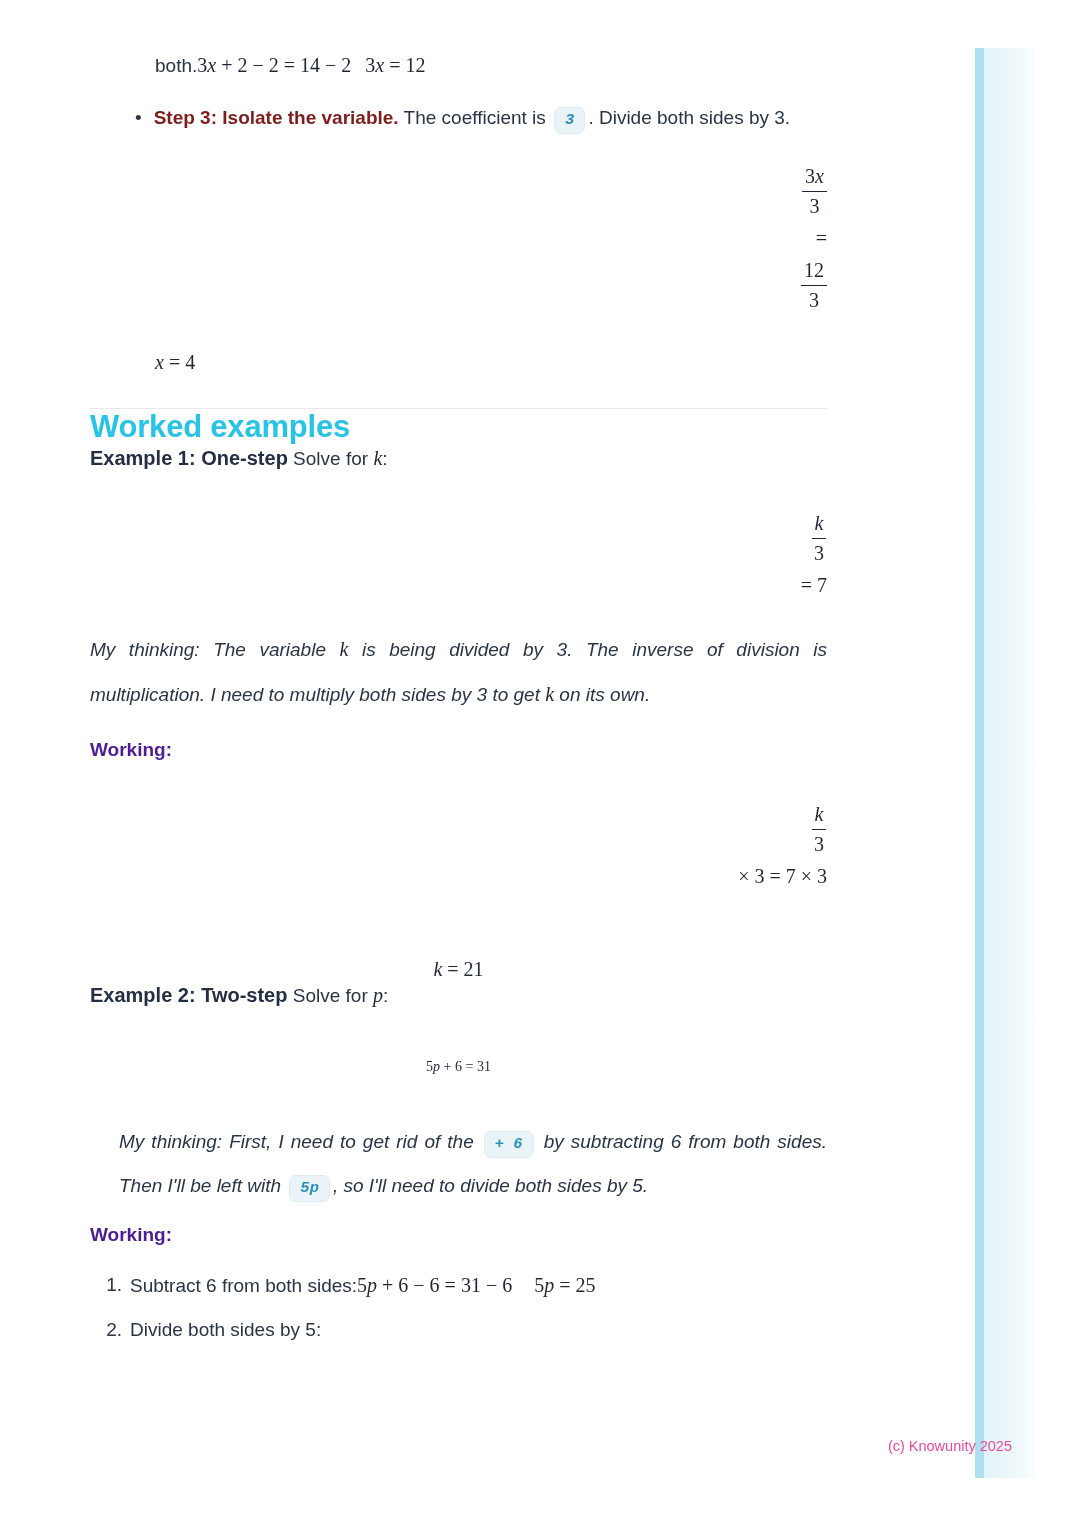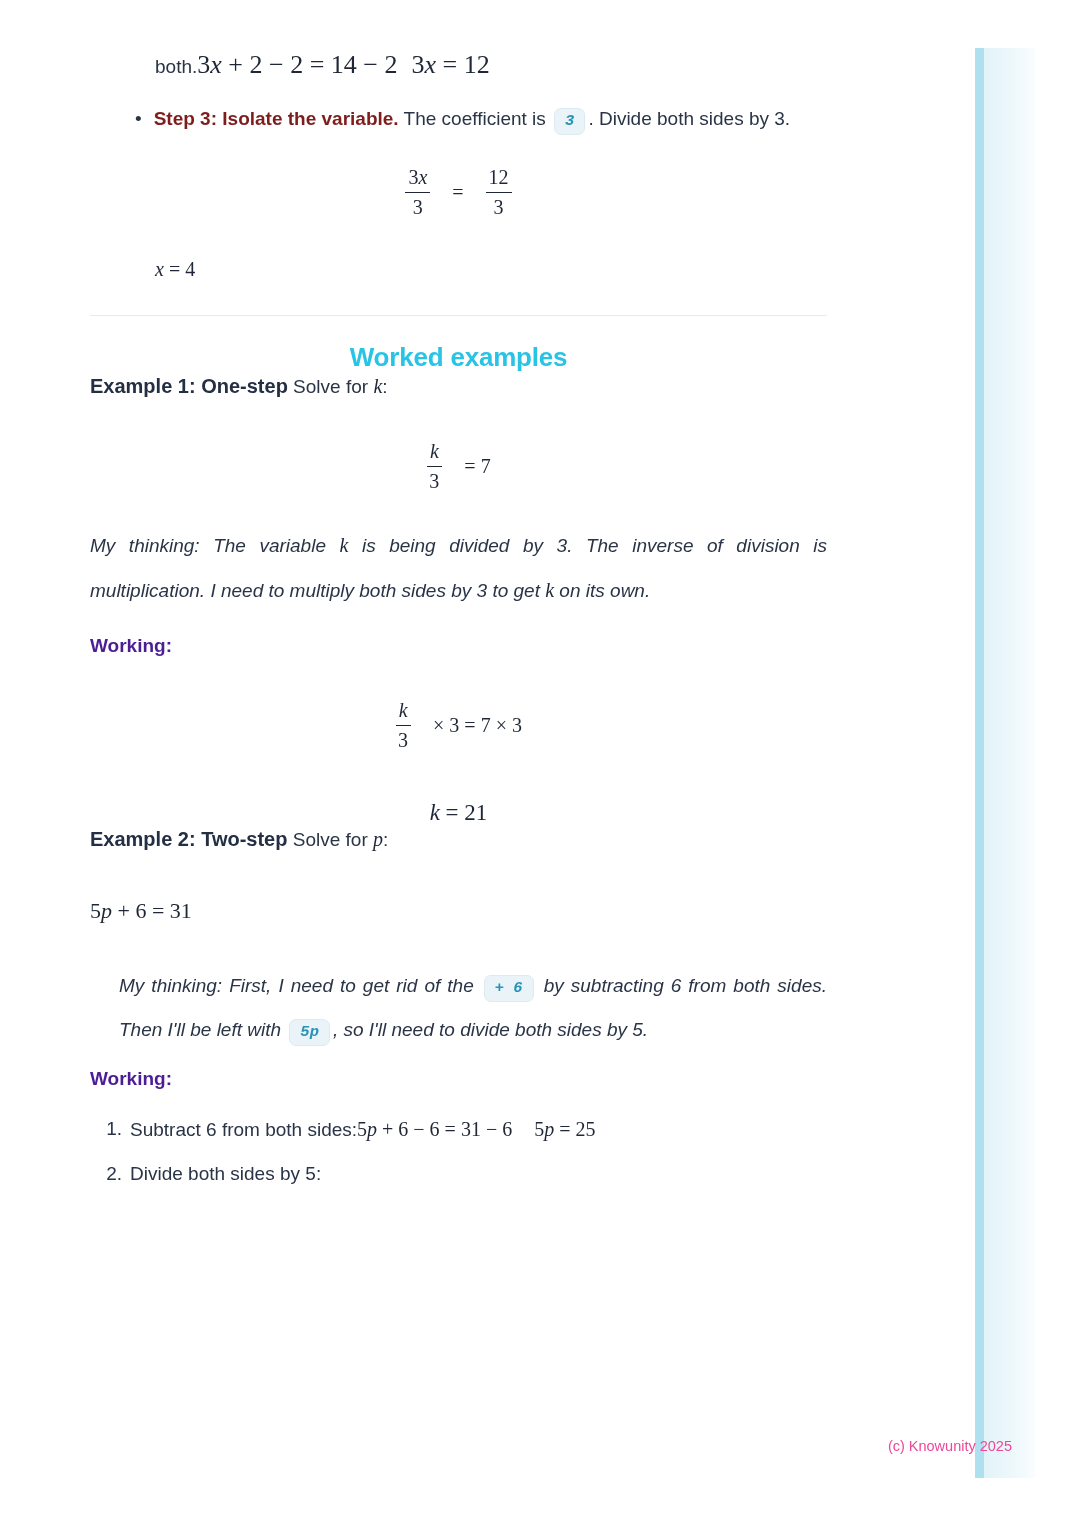--- a/index.html
+++ b/index.html
@@ -39,21 +39,21 @@
     color: #1f2736;
     font-size: 20px;
   }
   .math i { font-family: "Liberation Serif", serif; }
 
   .cont-line {
     margin-left: 65px;
     font-size: 19px;
     line-height: 26px;
   }
-  .cont-line .math { font-size: 26px; }
+  .cont-line .math { font-size: 20px; }
   .cont-line .gap { margin-left: 14px; }
 
   .bullet-item {
     display: flex;
     margin: 22px 0 0 45px;
     gap: 12px;
     font-size: 19px;
     line-height: 34px;
   }
   .bullet-marker { line-height: 34px; }
@@ -71,71 +71,70 @@
     border-radius: 7px;
     padding: 1px 10px 2px;
     line-height: 22px;
     margin: 0 3px;
     vertical-align: baseline;
   }
 
   .equation {
     display: flex;
     justify-content: center;
-    align-items: center;
-    gap: 22px;
+    align-items: flex-end;
+    gap: 9px;
     font-size: 21px;
+    flex-direction: column;
   }
   .eq1 { margin-top: 30px; }
   .frac {
     display: inline-flex;
     flex-direction: column;
     align-items: center;
     line-height: 1.15;
   }
   .frac .fnum { padding: 0 3px 3px; border-bottom: 1.6px solid #1f2736; }
   .frac .fden { padding: 3px 3px 0; }
 
   .result-x { margin: 38px 0 0 65px; font-size: 20px; line-height: 24px; }
 
   hr.divider {
     border: none;
     border-top: 1px solid #e7e9ec;
     margin-top: 34px;
   }
 
   h1.heading {
-    margin-top: 26px;
-    font-size: 26px;
+    font-size: 31px;
     font-weight: 700;
     letter-spacing: -0.2px;
     color: #29c3e6;
-    text-align: center;
   }
   .intro { margin-top: 26px; font-size: 19px; line-height: 26px; }
 
   .ex-title { font-size: 19px; line-height: 26px; }
   .ex-title b { font-weight: 700; font-size: 20px; color: #242f44; }
   .ex-title .math { font-size: 20px; }
 
   .eq-k { margin-top: 40px; }
   .thinking {
     margin-top: 30px;
     font-style: italic;
     font-size: 19px;
     line-height: 44px;
     text-align: justify;
   }
   .thinking .math { font-size: 20px; font-style: italic; }
   .thinking .chip { font-style: italic; }
   .working { margin-top: 20px; font-size: 19px; font-weight: 700; color: #4c1d95; line-height: 26px; }
   .eq-k2 { margin-top: 40px; }
-  .result-k { margin-top: 48px; text-align: center; font-size: 23px; line-height: 26px; }
-
-  .eq-5p { margin-top: 44px; text-align: left; font-size: 22px; line-height: 27px; }
+  .result-k { margin-top: 68px; text-align: center; font-size: 20px; line-height: 26px; }
+
+  .eq-5p { margin-top: 44px; text-align: center; font-size: 14px; line-height: 27px; }
   .thinking2 { margin-top: 40px; margin-left: 29px; }
   .working2 { margin-top: 14px; }
 
   .steps { margin: 24px 0 0 12px; }
   .step-row {
     display: flex;
     font-size: 19px;
     line-height: 26px;
     margin-top: 18px;
   }

